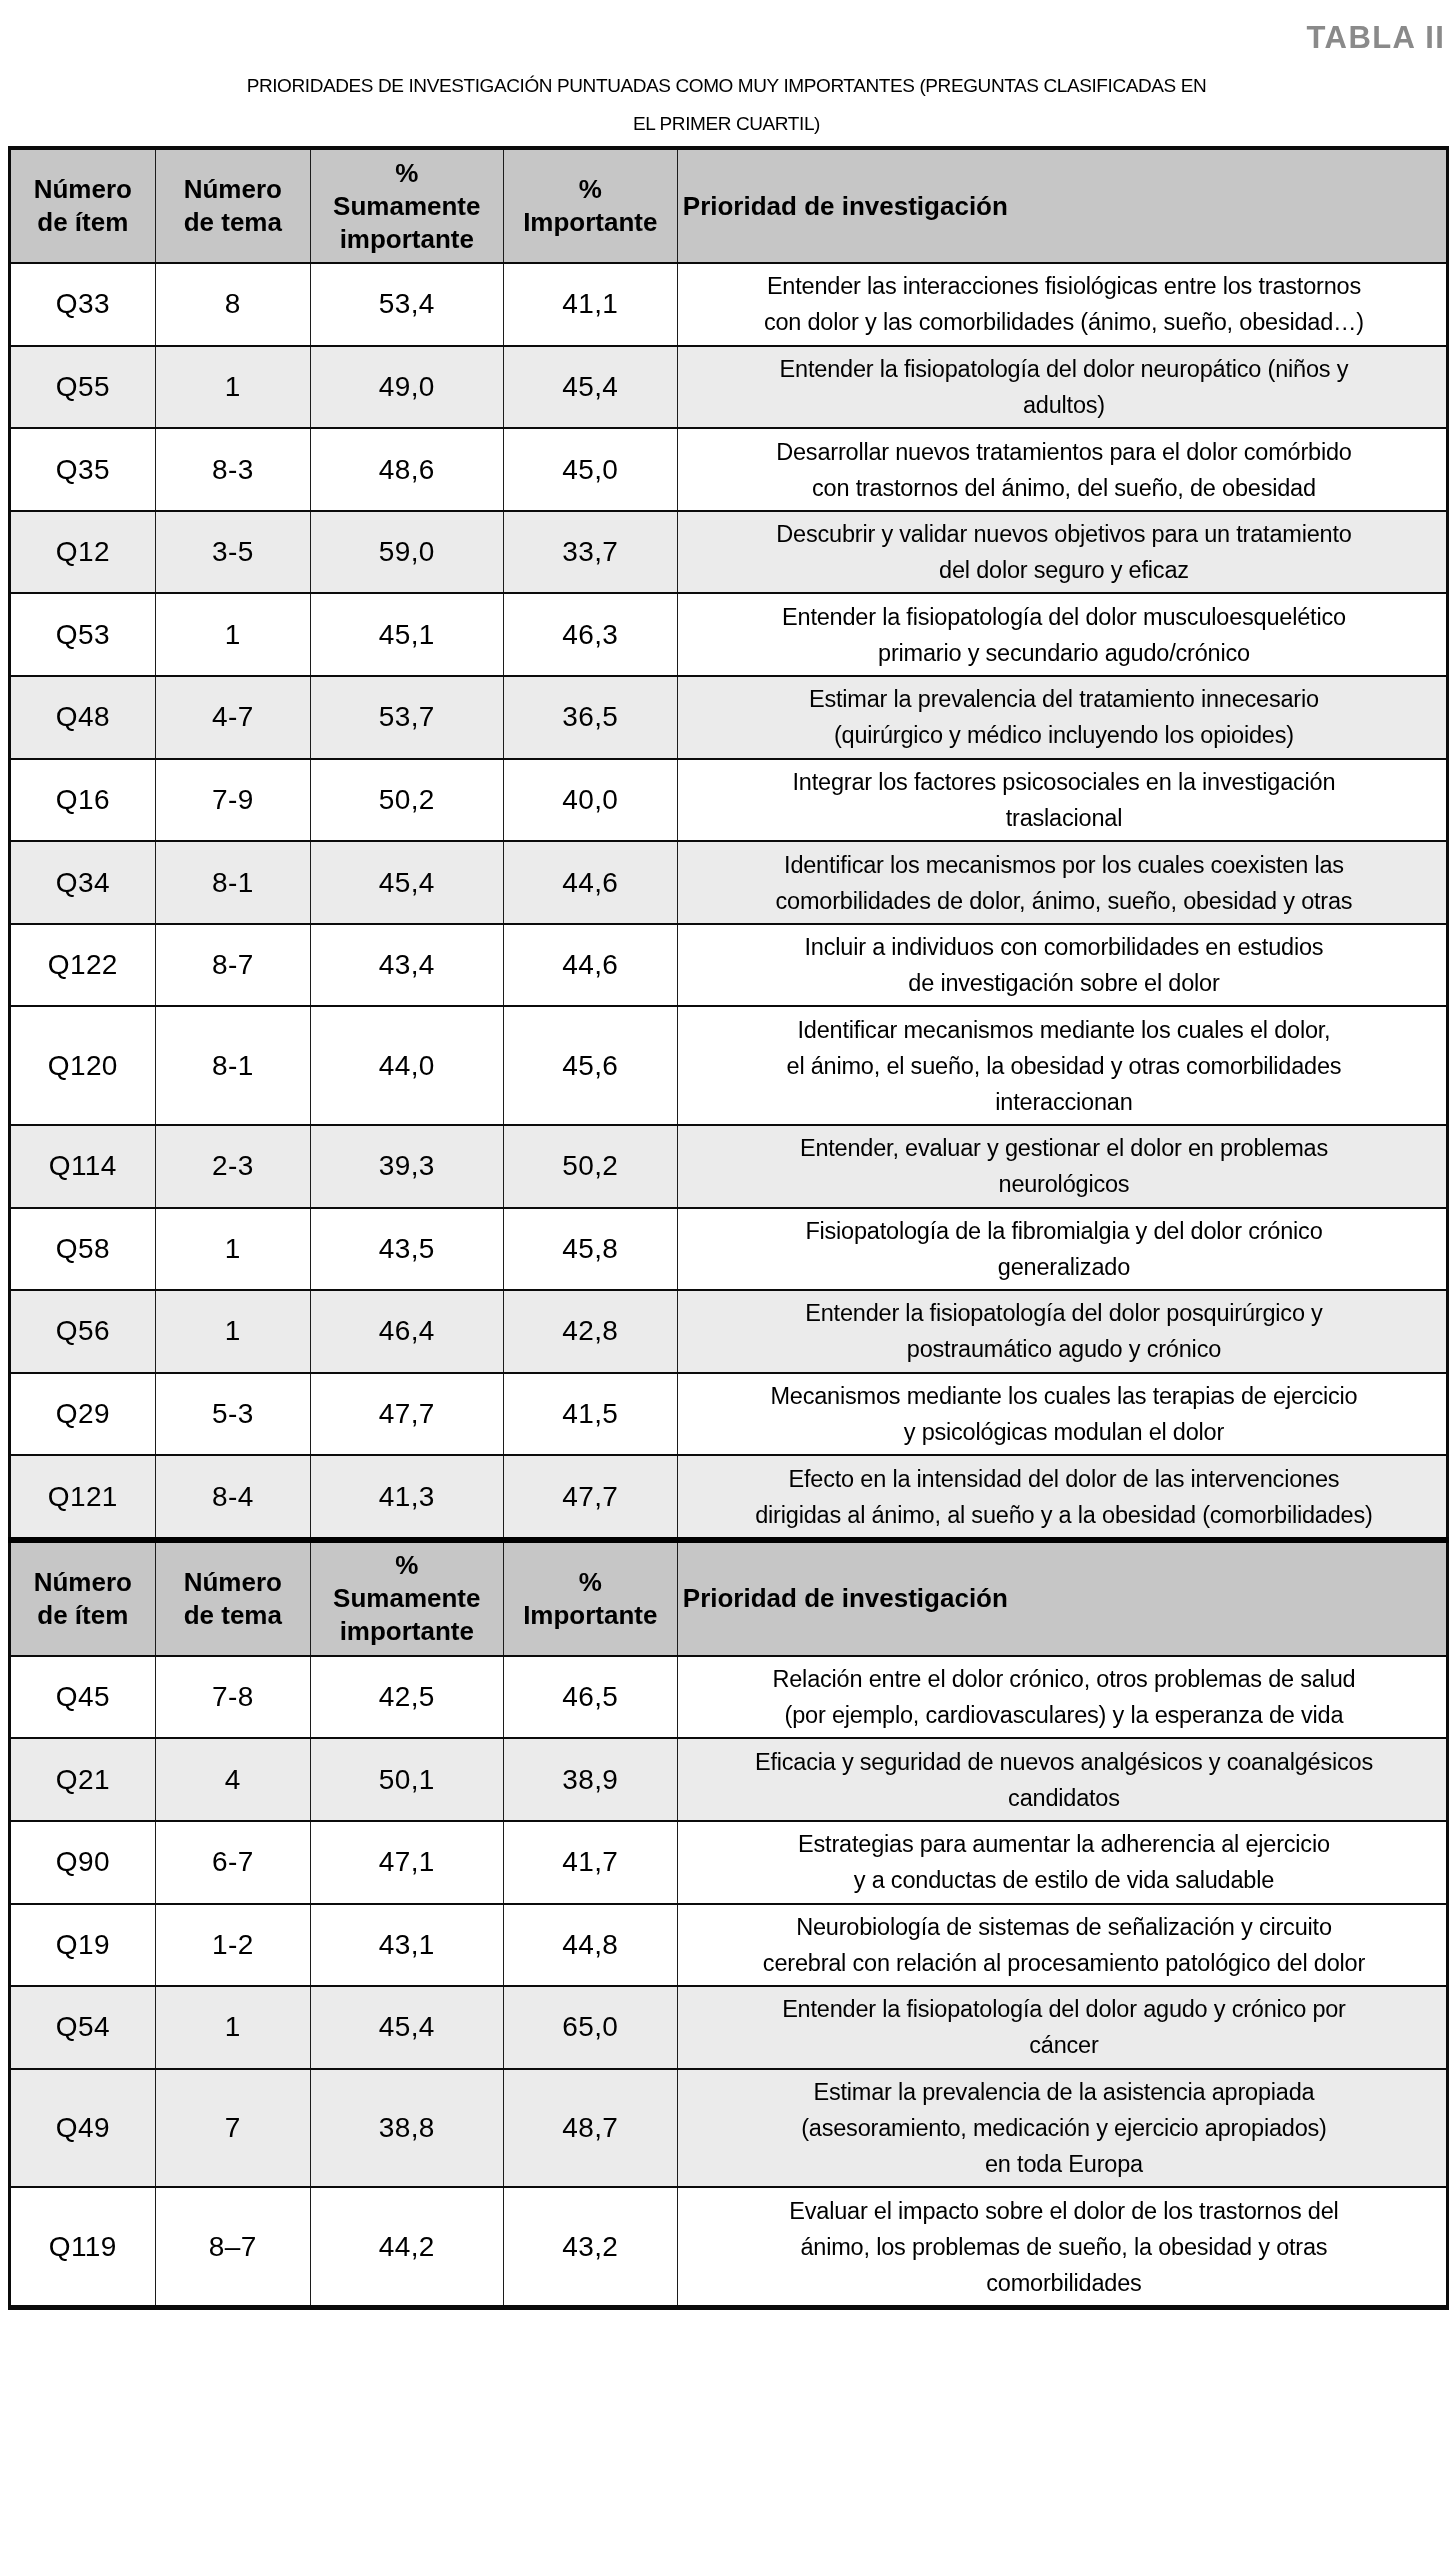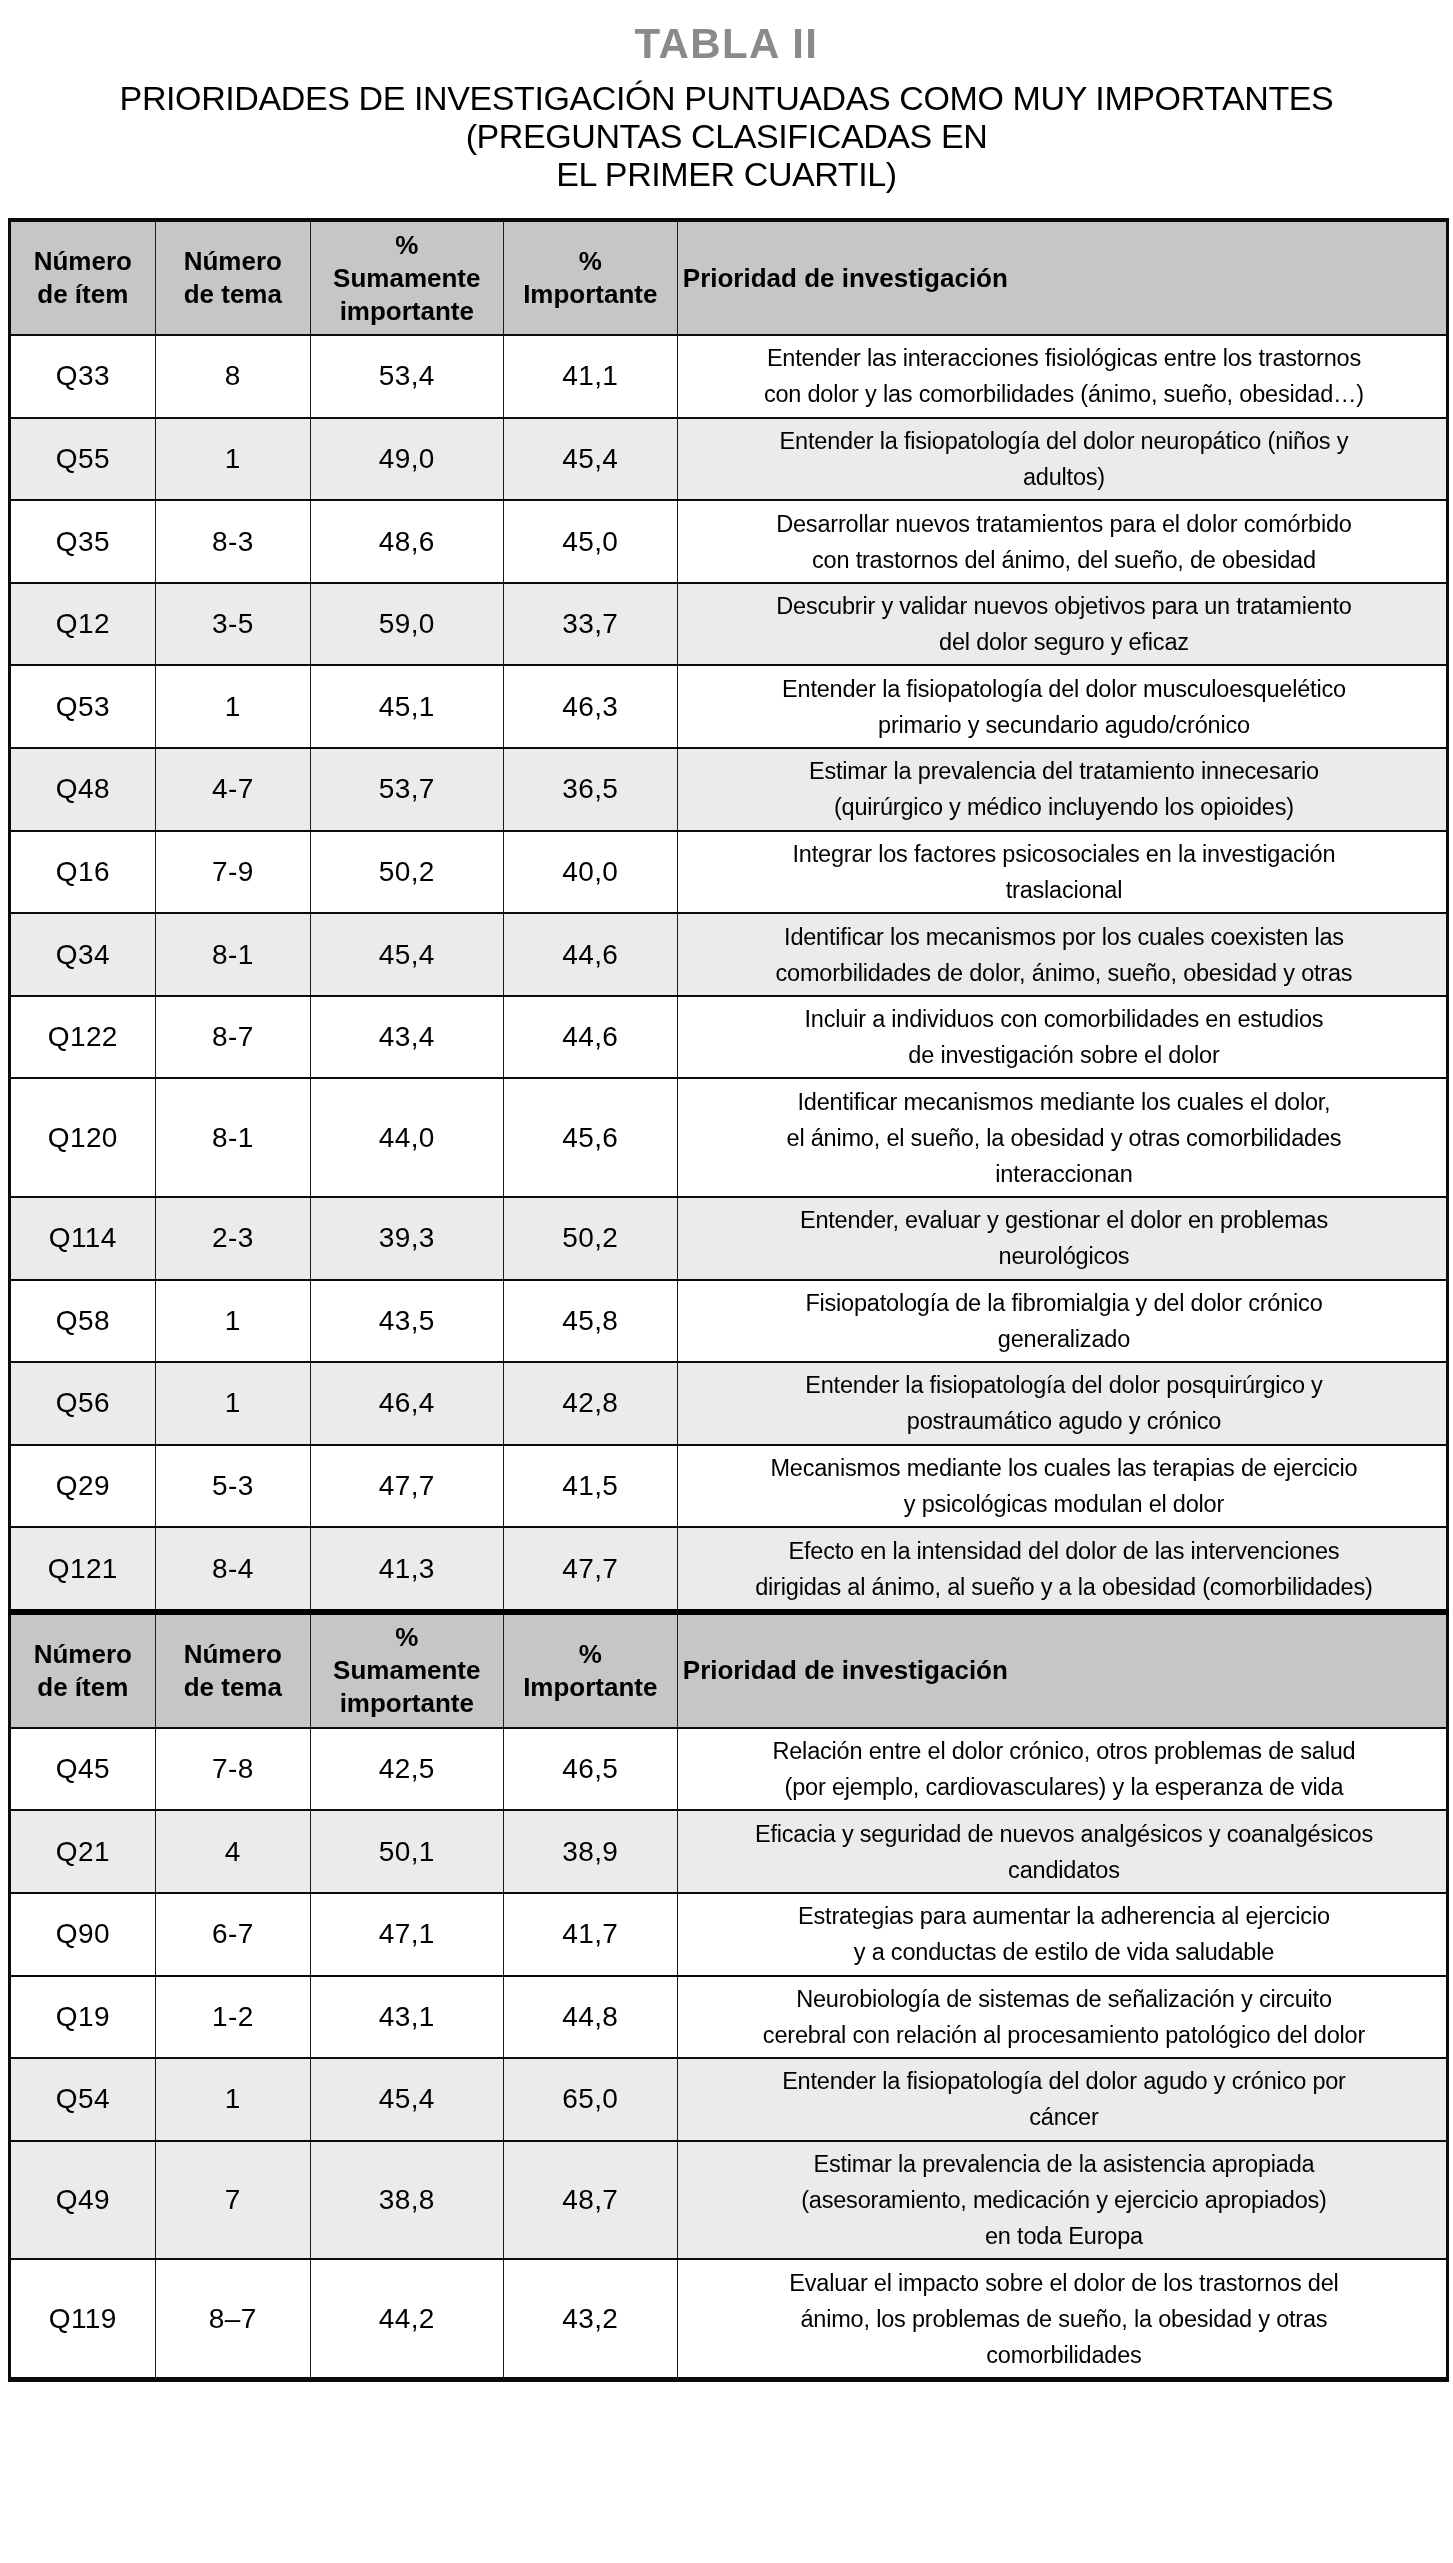--- a/index.html
+++ b/index.html
@@ -13,33 +13,33 @@
   body{
     width:1453px;
     min-height:2563px;
     background:#ffffff;
     color:#000;
     font-family:"Liberation Sans","DejaVu Sans",sans-serif;
   }
   .page{padding:11.4px 7.8px 21.4px 7.8px;}
 
   .page-title{
-    text-align:center;
-    font-size:42px;
+    text-align:right;
+    font-size:31px;
     font-weight:bold;
     color:var(--title-gray);
     margin:8.5px 0 11.4px 0;
     letter-spacing:1.4px;
   }
   .page-subtitle{
     text-align:center;
-    font-size:34px;
+    font-size:19px;
     font-weight:normal;
     line-height:38px;
-    margin:0 auto 25px auto;
+    margin:0 auto 3px auto;
     max-width:1431px;
     white-space:pre-line;
     letter-spacing:-0.4px;
   }
 
   table.priorities{
     border-collapse:collapse;
     table-layout:fixed;
     width:1437px;
     border:3.6px solid var(--border-dark);

